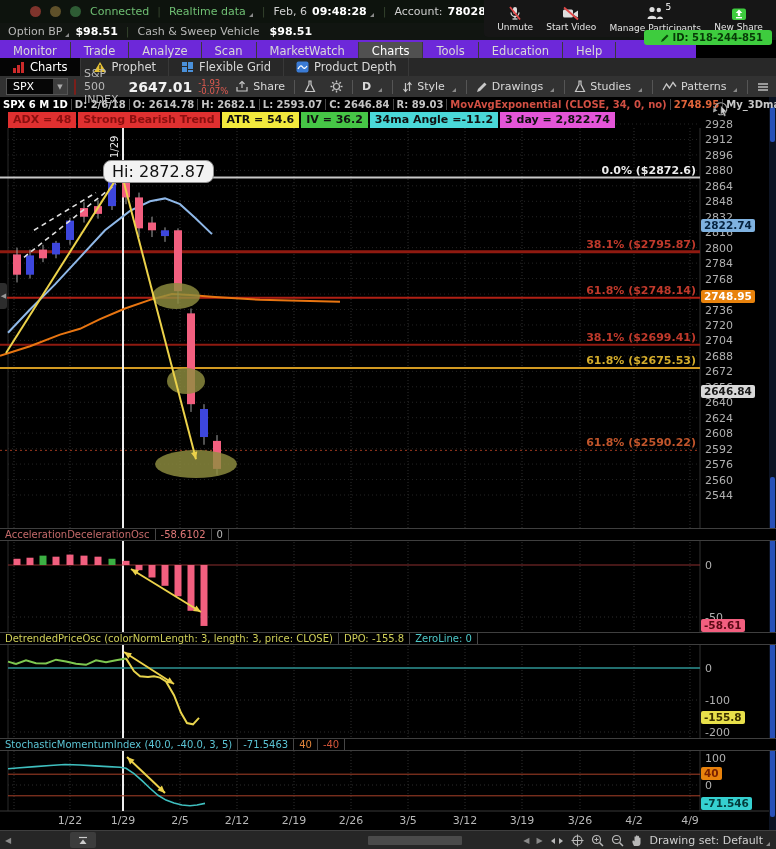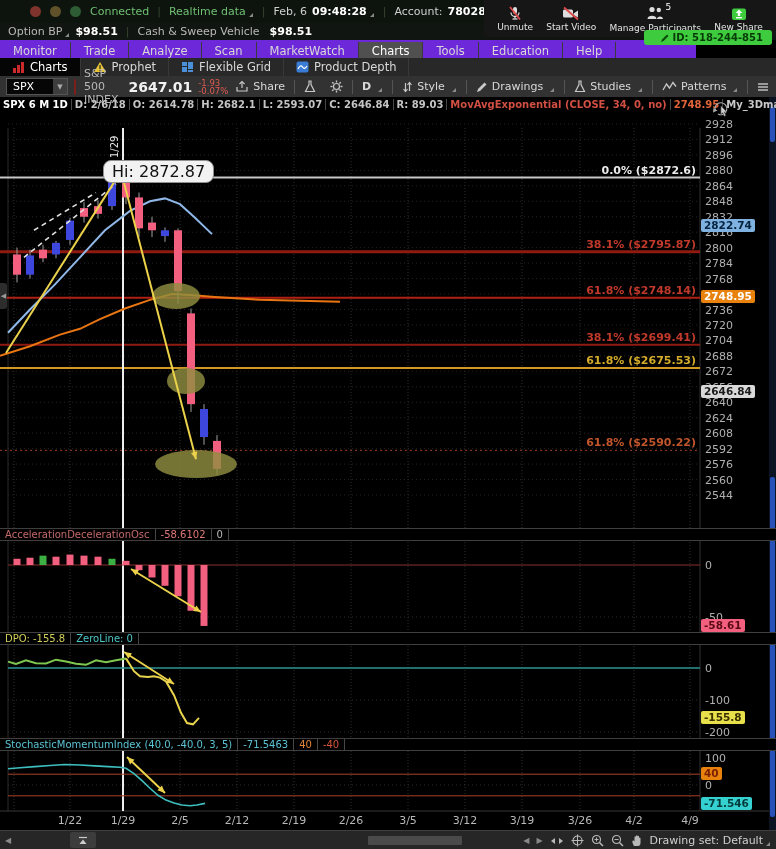--- a/index.html
+++ b/index.html
@@ -552,27 +552,36 @@
       <span class="seg" style="color: rgb(196, 196, 196);">D: 2/6/18</span>
       <span class="seg" style="color: rgb(196, 196, 196);">O: 2614.78</span>
       <span class="seg" style="color: rgb(196, 196, 196);">H: 2682.1</span>
       <span class="seg" style="color: rgb(196, 196, 196);">L: 2593.07</span>
       <span class="seg" style="color: rgb(196, 196, 196);">C: 2646.84</span>
       <span class="seg" style="color: rgb(196, 196, 196);">R: 89.03</span>
       <span class="seg" style="color: rgb(209, 79, 67);">MovAvgExponential (CLOSE, 34, 0, no)</span>
       <span class="seg" style="color: rgb(224, 100, 58);">2748.95</span>
       <span class="seg" style="color: rgb(200, 200, 200);">My_3Dma (price: CLOSE,...</span>
     </div>
+  <div id="chips">
+      <span class="chip" style="background: rgb(224, 48, 48); color: rgb(138, 15, 15);">ADX = 48</span>
+      <span class="chip" style="background: rgb(224, 48, 48); color: rgb(138, 15, 15);">Strong Bearish Trend</span>
+      <span class="chip" style="background: rgb(242, 233, 61); color: rgb(17, 17, 17);">ATR = 54.6</span>
+      <span class="chip" style="background: rgb(70, 198, 70); color: rgb(17, 17, 17);">IV = 36.2</span>
+      <span class="chip" style="background: rgb(74, 216, 216); color: rgb(17, 17, 17);">34ma Angle =-11.2</span>
+      <span class="chip" style="background: rgb(228, 85, 216); color: rgb(17, 17, 17);">3 day = 2,822.74</span>
+    </div>
 
   <div class="phdr" style="top:528px">
     <span class="pcell" style="color:#c46a6a">AccelerationDecelerationOsc</span>
     <span class="pcell" style="color:#e07878">-58.6102</span>
     <span class="pcell" style="color:#b8b8b8">0</span>
   </div>
   <div class="phdr" style="top:632px">
+    <span class="pcell" style="color:#cfcf58">DetrendedPriceOsc (colorNormLength: 3, length: 3, price: CLOSE)</span>
     <span class="pcell" style="color:#cfcf58">DPO: -155.8</span>
     <span class="pcell" style="color:#4ec9c9">ZeroLine: 0</span>
   </div>
   <div class="phdr" style="top:738px">
     <span class="pcell" style="color:#5bc4d4">StochasticMomentumIndex (40.0, -40.0, 3, 5)</span>
     <span class="pcell" style="color:#5bc4d4">-71.5463</span>
     <span class="pcell" style="color:#e0843a">40</span>
     <span class="pcell" style="color:#d4553a">-40</span>
   </div>
 

